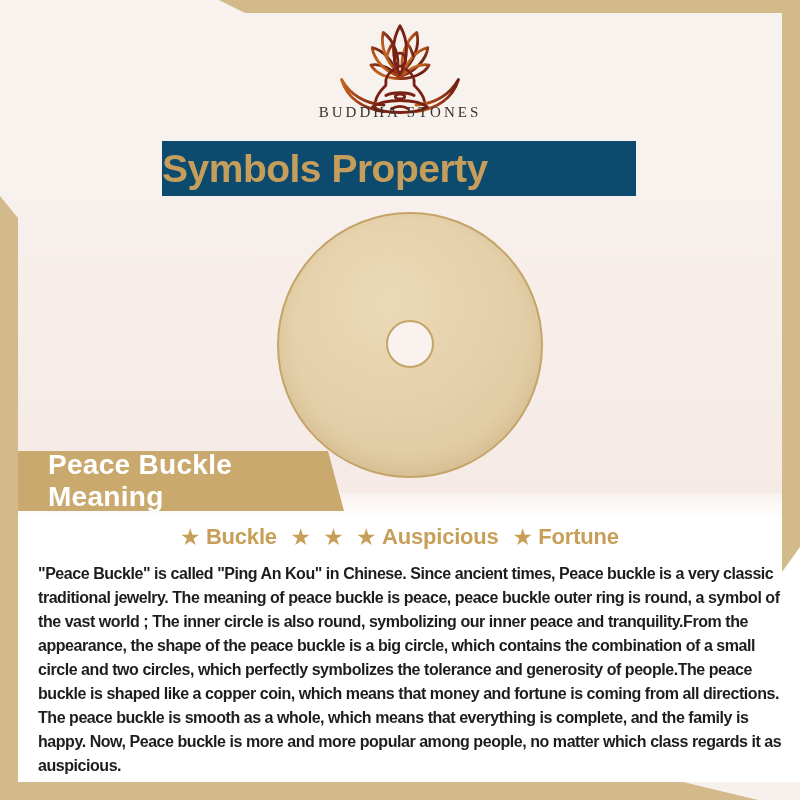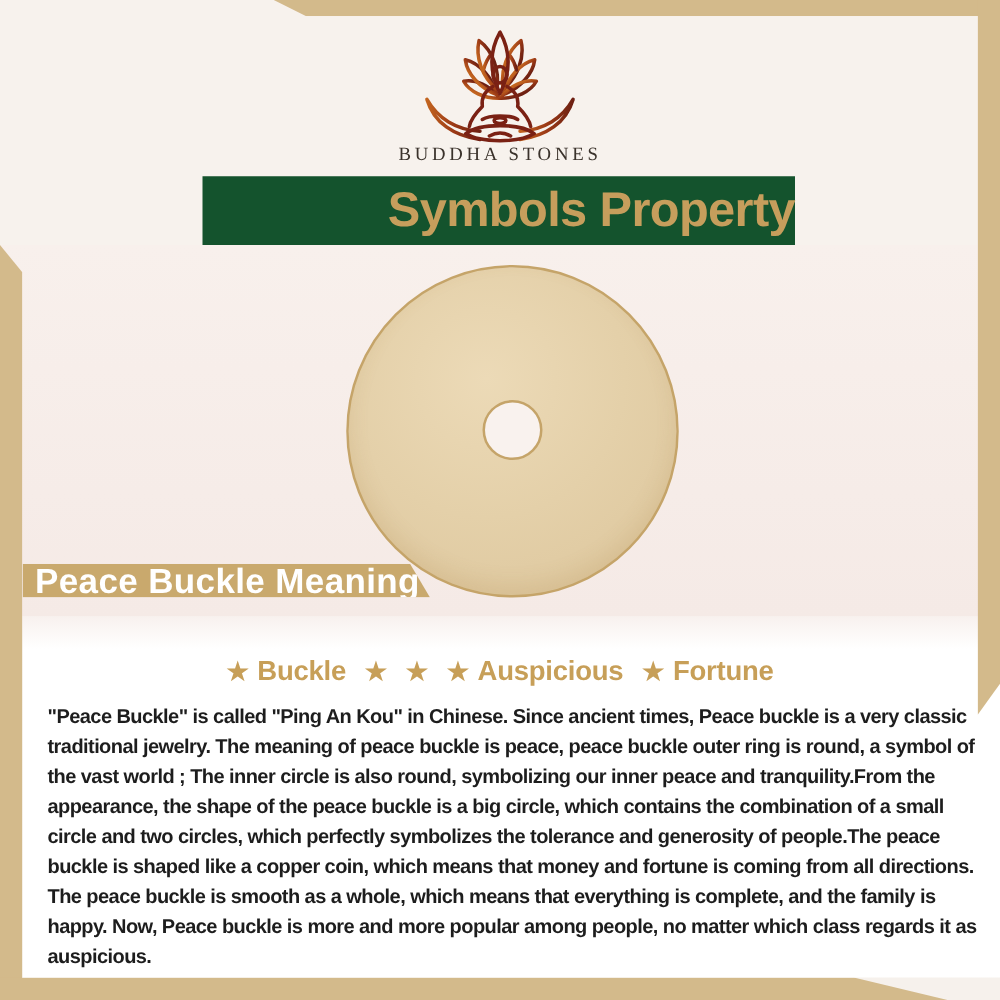--- a/index.html
+++ b/index.html
@@ -28,51 +28,51 @@
   .frame-right  { left:782px; top:0; width:18px; height:572px;
                   clip-path:polygon(0 0,100% 0,100% 547px,0 100%); }
   .frame-left   { left:0; top:196px; width:18px; height:604px;
                   clip-path:polygon(0 0,100% 22px,100% 100%,0 100%); }
   .frame-bottom { left:0; top:782px; width:758px; height:18px;
                   clip-path:polygon(0 0,683px 0,100% 100%,0 100%); }
   
   .logo-wrap { position:absolute; left:0; top:22px; width:800px; text-align:center; }
   .logo-wrap svg { width:142px; height:99px; }
   .brand-name {
-    position:absolute; left:0; top:116px; width:800px; text-align:center;
+    position:absolute; left:0; top:104px; width:800px; text-align:center;
     font-family:"Liberation Serif", serif;
     font-size:15px; letter-spacing:3px; color:#3a322b;
   }
   
   .title-band {
     position:absolute; left:162px; top:141px; width:474px; height:55px;
-    background:#14532d; display:flex; align-items:center; justify-content:flex-end;
+    background:#0c4a6e; display:flex; align-items:center; justify-content:flex-start;
   }
   .title-band h1 {
     margin:0; font-size:39px; font-weight:700; color:#c69e5c; letter-spacing:-0.5px;
   }
   
   .buckle {
     position:absolute; left:277px; top:212px; width:266px; height:266px;
     border-radius:50%; box-sizing:border-box;
     background:radial-gradient(circle at 42% 34%, #ecdab7 0%, #e4d0a9 48%, #dcc59b 100%);
     border:2px solid #c5a469;
     box-shadow:inset 0 -8px 16px rgba(160,120,60,0.14);
   }
   .buckle-hole {
     position:absolute; left:50%; top:50%; transform:translate(-50%,-52%);
     width:48px; height:48px; border-radius:50%; box-sizing:border-box;
     background:#f9f2ee; border:2px solid #c5a469;
   }
   
   .ribbon {
-    position:absolute; left:18px; top:451px; width:326px; height:27px;
+    position:absolute; left:18px; top:451px; width:326px; height:60px;
     background:#c9a96d;
     clip-path:polygon(0 0, 310px 0, 100% 100%, 0 100%);
-    display:flex; align-items:center; padding-left:10px; box-sizing:border-box;
+    display:flex; align-items:center; padding-left:30px; box-sizing:border-box;
   }
   .ribbon span {
     font-size:28px; font-weight:700; color:#ffffff; letter-spacing:0.3px;
   }
   
   .symbols-row {
     position:absolute; left:0; top:524px; width:800px;
     display:flex; justify-content:center; align-items:baseline; gap:15px;
     color:#c79f58;
   }

